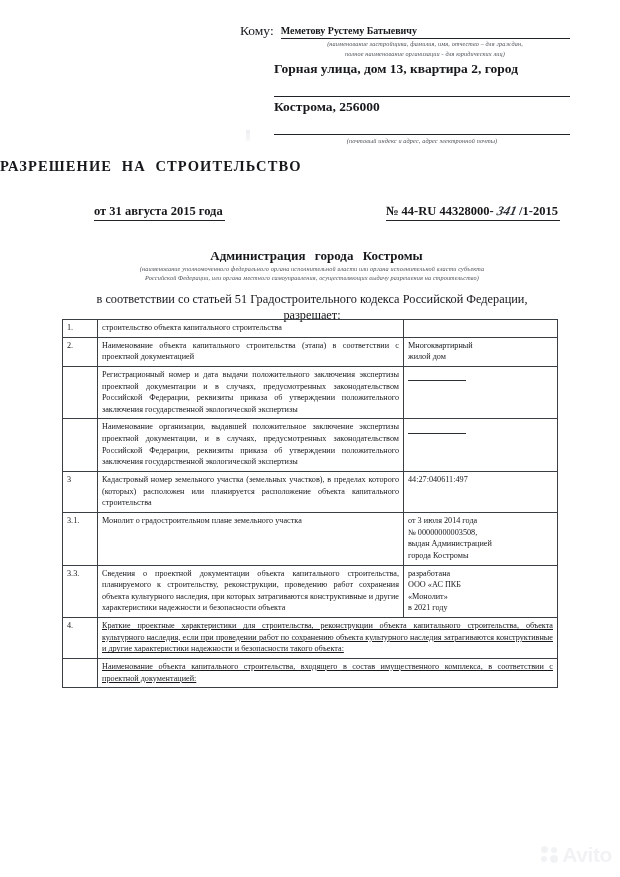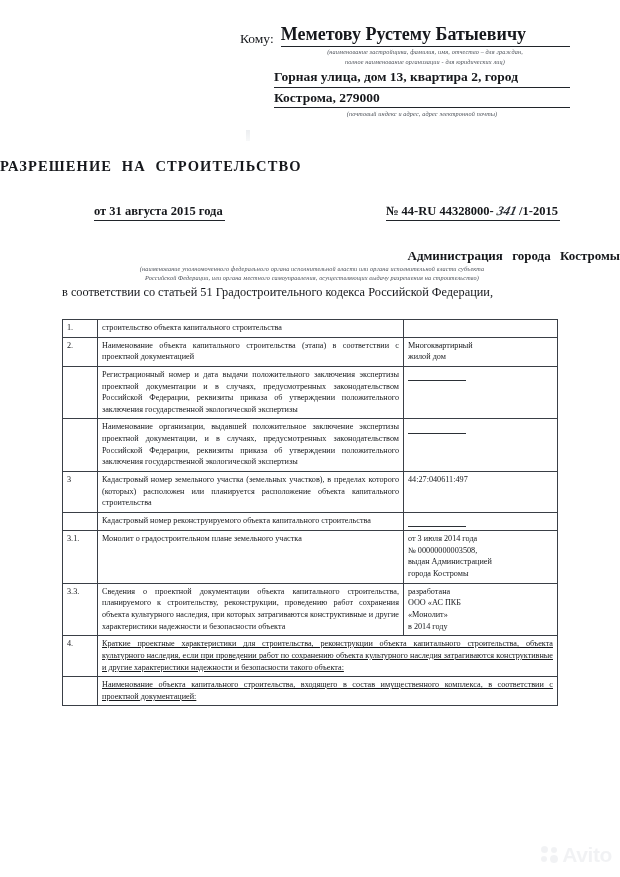--- a/index.html
+++ b/index.html
@@ -68,21 +68,21 @@
     display: flex;
     align-items: flex-end;
     gap: 7px;
   }
   .komu-label {
     font-size: 13.5px;
     line-height: 1.1;
     white-space: nowrap;
   }
   .komu-value {
-    font-size: 18px;
+    font-size: 10px;
     font-weight: 700;
     line-height: 1.15;
     border-bottom: 1px solid #20242a;
     padding-bottom: 1px;
     flex: 1;
     white-space: nowrap;
   }
   .hint {
     font-family: "Liberation Serif", serif;
     font-style: italic;
@@ -91,21 +91,21 @@
     color: #4a4f57;
     text-align: center;
     letter-spacing: 0.15px;
   }
   .addr-hint { margin: 1px 0 2px 40px; }
   .addr-line {
     font-size: 13.5px;
     font-weight: 700;
     line-height: 1.25;
     border-bottom: 1px solid #20242a;
-    padding-bottom: 1px;
+    padding-bottom: 18px;
     margin-left: 34px;
     white-space: nowrap;
   }
   .addr-line.second { margin-top: 2px; }
   .addr-hint2 { margin: 2px 0 0 34px; }
 
   .smudge {
     position: absolute;
     left: 246px;
     top: 130px;
@@ -154,41 +154,42 @@
     color: #2a2f36;
     transform: skewX(-12deg);
     display: inline-block;
   }
 
   
   .admin-title {
     position: absolute;
     left: 0; right: 0;
     top: 248px;
-    text-align: right;
+    text-align: center;
     font-size: 13px;
     font-weight: 700;
     word-spacing: 6px;
     padding-left: 13px;
   }
   .admin-hint {
     position: absolute;
     left: 62px;
     right: 58px;
     top: 265px;
   }
 
   
   .intro {
     position: absolute;
     left: 62px;
     right: 58px;
-    top: 284px;
+    top: 291px;
     font-size: 12.3px;
     line-height: 1.32;
+    text-align: center;
   }
 
   
   table.perm {
     position: absolute;
     left: 62px;
     top: 319px;
     width: 496px;
     border-collapse: collapse;
     table-layout: fixed;
@@ -242,21 +243,21 @@
 <div class="page">
 
   <div class="addressee">
     <div class="komu-row">
       <div class="komu-label">Кому:</div>
       <div class="komu-value">Меметову Рустему Батыевичу</div>
     </div>
     <div class="hint addr-hint">(наименование застройщика, фамилия, имя, отчество – для граждан,</div>
     <div class="hint addr-hint" style="margin-top:-1px">полное наименование организации - для юридических лиц)</div>
     <div class="addr-line">Горная улица, дом 13, квартира 2, город</div>
-    <div class="addr-line second">Кострома, 279000</div>
+    <div class="addr-line second">Кострома, 256000</div>
     <div class="hint addr-hint2">(почтовый индекс и адрес, адрес электронной почты)</div>
   </div>
 
   <div class="smudge"></div>
 
   <div class="doc-title">РАЗРЕШЕНИЕ  НА  СТРОИТЕЛЬСТВО</div>
 
   <div class="daterow">
     <div class="cell">от 31 августа 2015 года</div>
     <div class="cell num-cell">
@@ -268,20 +269,21 @@
   </div>
 
   <div class="admin-title">Администрация   города   Костромы</div>
   <div class="admin-hint">
     <div class="hint">(наименование уполномоченного федерального органа исполнительной власти или органа исполнительной власти  субъекта</div>
     <div class="hint">Российской Федерации, или органа местного самоуправления, осуществляющих выдачу разрешения на строительство)</div>
   </div>
 
   <div class="intro">
     <div>в соответствии со статьей 51 Градостроительного кодекса Российской Федерации,</div>
+    <div>разрешает:</div>
   </div>
 
   <table class="perm">
     <tbody>
         <tr>
           <td class="num">1.</td>
           <td class="row1-desc">строительство объекта капитального строительства</td>
           <td class="val"></td>
         </tr>
         <tr>
@@ -305,25 +307,20 @@
           <td class="val"><span class="dash"></span></td>
         </tr>
         <tr>
           <td class="num">3</td>
           <td class="desc">Кадастровый номер земельного участка (земельных участков), в пределах которого (которых) расположен или планируется расположение объекта капитального строительства</td>
           <td class="val">
             <span class="val-lines">
               <span>44:27:040611:497</span>
             </span>
           </td>
-        </tr>
-        <tr>
-          <td class="num"></td>
-          <td class="desc">Кадастровый номер реконструируемого объекта капитального строительства</td>
-          <td class="val"><span class="dash"></span></td>
         </tr>
         <tr>
           <td class="num">3.1.</td>
           <td class="desc">Монолит о градостроительном плане земельного участка</td>
           <td class="val">
             <span class="val-lines">
               <span>от 3 июля 2014 года</span>
               <span>№ 00000000003508,</span>
               <span>выдан Администрацией</span>
               <span>города Костромы</span>
@@ -331,21 +328,21 @@
           </td>
         </tr>
         <tr>
           <td class="num">3.3.</td>
           <td class="desc">Сведения о проектной документации объекта капитального строительства, планируемого к строительству, реконструкции, проведению работ сохранения объекта культурного наследия, при которых затрагиваются конструктивные и другие характеристики надежности и безопасности объекта</td>
           <td class="val">
             <span class="val-lines">
               <span>разработана</span>
               <span>ООО «АС ПКБ</span>
               <span>«Монолит»</span>
-              <span>в 2014 году</span>
+              <span>в 2021 году</span>
             </span>
           </td>
         </tr>
         <tr>
           <td class="num">4.</td>
           <td colspan="2" class="desc wide">Краткие проектные характеристики для строительства, реконструкции объекта капитального строительства, объекта культурного наследия, если при проведении работ по сохранению объекта культурного наследия затрагиваются конструктивные и другие характеристики надежности и безопасности такого объекта:</td>
         </tr>
         <tr>
           <td class="num"></td>
           <td colspan="2" class="desc wide">Наименование объекта капитального строительства, входящего в состав имущественного комплекса, в соответствии с проектной документацией:</td>

